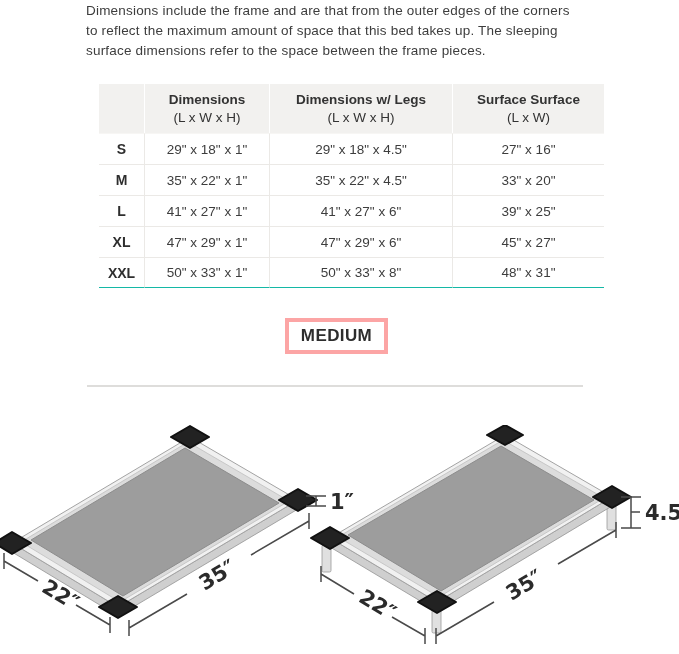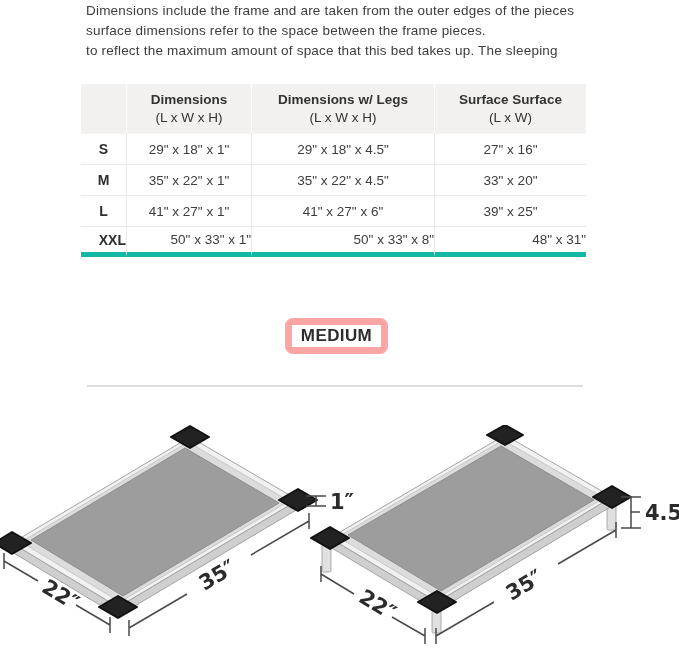--- a/index.html
+++ b/index.html
@@ -7,68 +7,68 @@
   .page {
     position:relative; width:679px; height:654px; background:#ffffff;
     font-family:"Liberation Sans", sans-serif; overflow:hidden;
   }
 
   
   .desc { position:absolute; left:86px; top:1px; width:545px;
           font-size:13.5px; line-height:20px; color:#3d3d3d; letter-spacing:0.2px; }
 
   
-  .dim-table { position:absolute; left:81px; top:84px; width:505px;
+  .dim-table { position:absolute; left:99px; top:84px; width:505px;
                border-collapse:separate; border-spacing:0; table-layout:fixed; }
   .dim-table col.c-size { width:45px; }
   .dim-table col.c-dim  { width:125px; }
   .dim-table col.c-legs { width:183px; }
   .dim-table col.c-sleep{ width:152px; }
   .dim-table th {
     background:#f2f1ef; font-size:13.5px; color:#333; font-weight:bold;
     text-align:center; vertical-align:middle; height:49px; line-height:18px; padding:4px 0;
   }
   .dim-table th + th { border-left:1px solid #ffffff; }
   .dim-table th .sub { font-weight:normal; }
   .dim-table td {
     background:#fff; height:31px; text-align:center; vertical-align:middle;
     font-size:13.5px; color:#3d3d3d; border-top:1px solid #ebe9e6;
   }
   .dim-table td + td { border-left:1px solid #ebe9e6; }
   .dim-table tbody tr:first-child td { border-top:1px solid #f7f6f4; }
-  .dim-table tbody tr:last-child td { border-bottom:5px solid #14b8a6;text-align:right; }
+  .dim-table tbody tr:last-child td { border-bottom:1px solid #14b8a6; }
   .dim-table td.size { font-weight:bold; font-size:14px; color:#2e2e2e; }
 
   
   .size-btn {
     position:absolute; left:285px; top:318px; width:103px; height:36px;
-    background:#fff; border:7px solid #fca5a5; border-radius:8px;
+    background:#fff; border:4px solid #fca5a5; border-radius:0;
     font-family:"Liberation Sans", sans-serif;
     font-size:17px; font-weight:bold; letter-spacing:0.4px; color:#2d2d2d;
     display:flex; align-items:center; justify-content:center; cursor:pointer;
   }
 
   
   .divider { position:absolute; left:87px; top:385px; width:496px; height:2px; background:#dedddb; }
 
   
   .beds { position:absolute; left:0; top:425px; width:679px; height:229px; }
   .beds text { font-family:"DejaVu Sans","Liberation Sans",sans-serif;
                font-weight:bold; font-size:21px; fill:#2b2b2b; }
   .dim-stroke { stroke:#4a4a4a; stroke-width:1.5; fill:none; }
 </style>
 </head>
 <body>
 
 <div class="page">
 
   <div class="desc">
-    <div>Dimensions include the frame and are taken from the outer edges of the pieces</div>
+    <div>Dimensions include the frame and are that from the outer edges of the corners</div>
+    <div>to reflect the maximum amount of space that this bed takes up. The sleeping</div>
     <div>surface dimensions refer to the space between the frame pieces.</div>
-    <div>to reflect the maximum amount of space that this bed takes up. The sleeping</div>
   </div>
 
   <table class="dim-table">
     <colgroup>
         <col class="c-size">
         <col class="c-dim">
         <col class="c-legs">
         <col class="c-sleep">
       </colgroup>
     <thead>
@@ -99,20 +99,26 @@
         <td class="size">M</td>
         <td>35" x 22" x 1"</td>
         <td>35" x 22" x 4.5"</td>
         <td>33" x 20"</td>
       </tr>
       <tr>
         <td class="size">L</td>
         <td>41" x 27" x 1"</td>
         <td>41" x 27" x 6"</td>
         <td>39" x 25"</td>
+      </tr>
+      <tr>
+        <td class="size">XL</td>
+        <td>47" x 29" x 1"</td>
+        <td>47" x 29" x 6"</td>
+        <td>45" x 27"</td>
       </tr>
       <tr>
         <td class="size">XXL</td>
         <td>50" x 33" x 1"</td>
         <td>50" x 33" x 8"</td>
         <td>48" x 31"</td>
       </tr>
     </tbody>
   </table>
 

